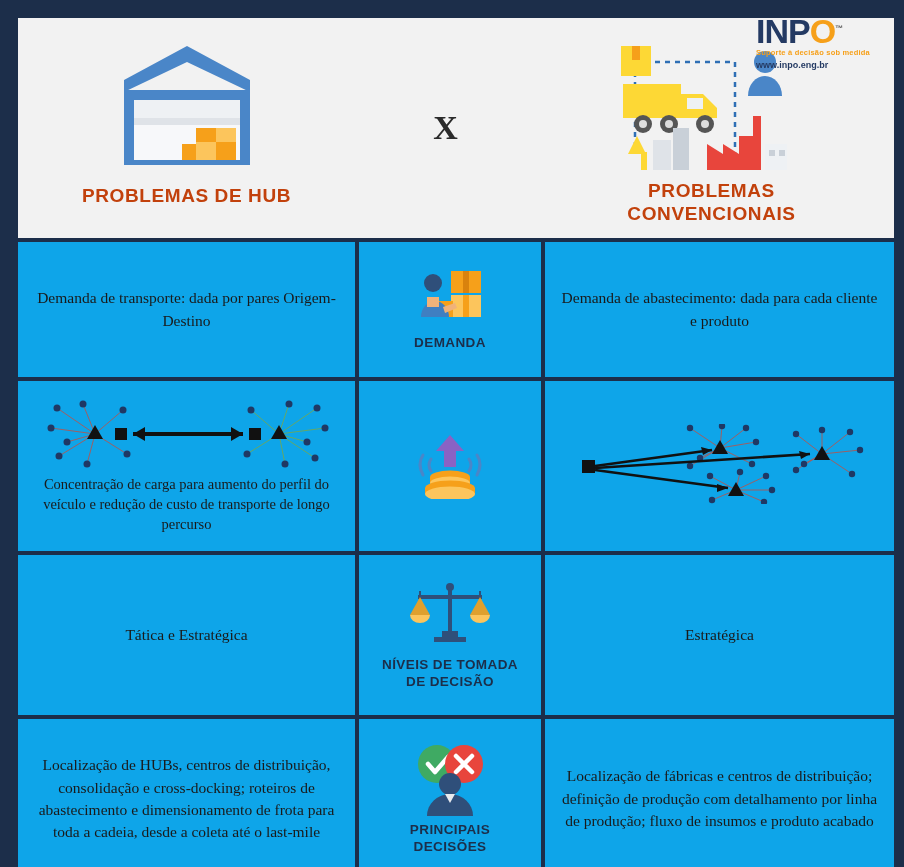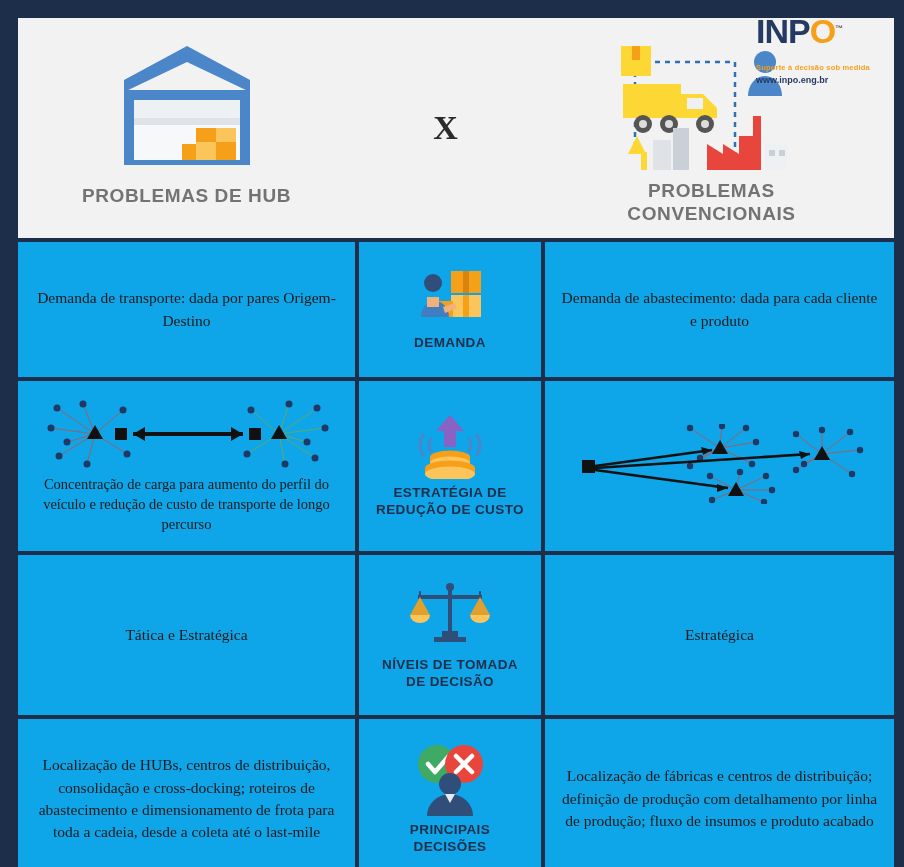--- a/index.html
+++ b/index.html
@@ -51,21 +51,21 @@
   .hdr-x {
     font-size: 34px;
     font-weight: bold;
     color: #2b2b2b;
     font-family: "Liberation Serif", serif;
     letter-spacing: 1px;
   }
   .hdr-title {
     font-size: 19px;
     font-weight: bold;
-    color: #737373;
+    color: #c2410c;
     letter-spacing: 0.6px;
     text-align: center;
     line-height: 1.2;
   }
   .hdr-left .hdr-title { margin-top: 18px; }
   .hdr-right .hdr-title { margin-top: 8px; }
 
   
   .logo {
     position: absolute;
@@ -80,21 +80,21 @@
   }
   .logo-word .i { color: #243a63; }
   .logo-word .p { color: #243a63; }
   .logo-word .o { color: #f6a01a; }
   .logo-tm { font-size: 8px; color: #555; vertical-align: super; }
   .logo-sub {
     font-size: 7.5px;
     color: #f6a01a;
     font-weight: bold;
     letter-spacing: 0.2px;
-    margin-top: 15px;
+    margin-top: 0;
   }
   .logo-url {
     font-size: 9px;
     color: #243a63;
     font-weight: bold;
     margin-top: 3px;
   }
 
   
   .txt {
@@ -298,24 +298,20 @@
             <path d="M8 22 q-6 9 0 20"></path>
               <path d="M62 22 q6 9 0 20"></path>
           </g>
           <ellipse cx="35" cy="44" rx="20" ry="6.5" fill="#f6a01a"></ellipse>
           <rect x="15" y="44" width="40" height="6" fill="#f6a01a"></rect>
           <ellipse cx="35" cy="50" rx="20" ry="6.5" fill="#fcc55c"></ellipse>
           <ellipse cx="35" cy="55" rx="25" ry="7.5" fill="#f6a01a"></ellipse>
           <rect x="10" y="55" width="50" height="6" fill="#f6a01a"></rect>
           <ellipse cx="35" cy="61" rx="25" ry="7.5" fill="#fcc55c"></ellipse>
         </svg>
-      </div>
-      <div class="mid-label">
-        <span>ESTRATÉGIA DE</span><br>
-        <span>REDUÇÃO DE CUSTO</span>
       </div>
     </div>
     <div class="cell">
       <div class="stacked">
         <div class="net-wrap">
           <svg width="320" height="80" viewBox="0 0 320 80">
             <g stroke="#c94b3b" stroke-width="0.9" opacity="0.85">
               <path d="M160 24 L130 4 M160 24 L186 4 M160 24 L196 18 M160 24 L130 42 M160 24 L192 40 M160 24 L162 2 M160 24 L140 34"></path>
               <path d="M262 30 L236 10 M262 30 L290 8 M262 30 L300 26 M262 30 L236 46 M262 30 L292 50 M262 30 L262 6 M262 30 L244 40"></path>
               <path d="M176 66 L150 52 M176 66 L206 52 M176 66 L212 66 M176 66 L152 76 M176 66 L204 78 M176 66 L180 48"></path>

